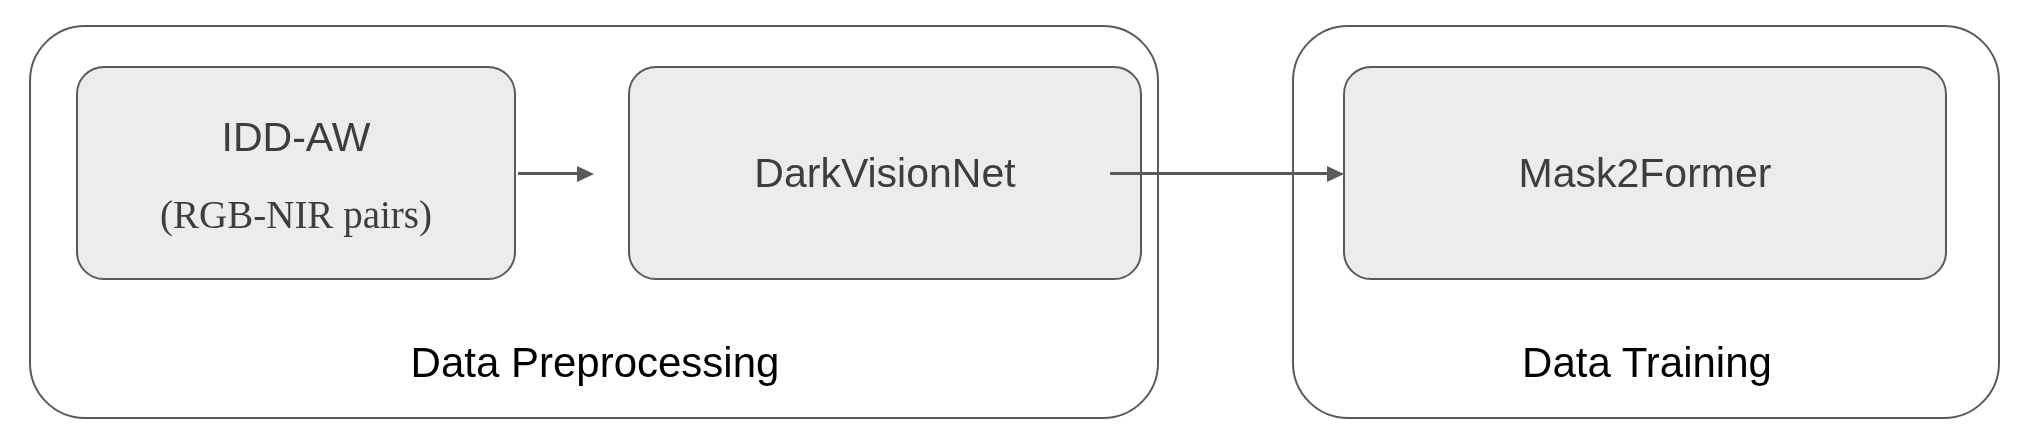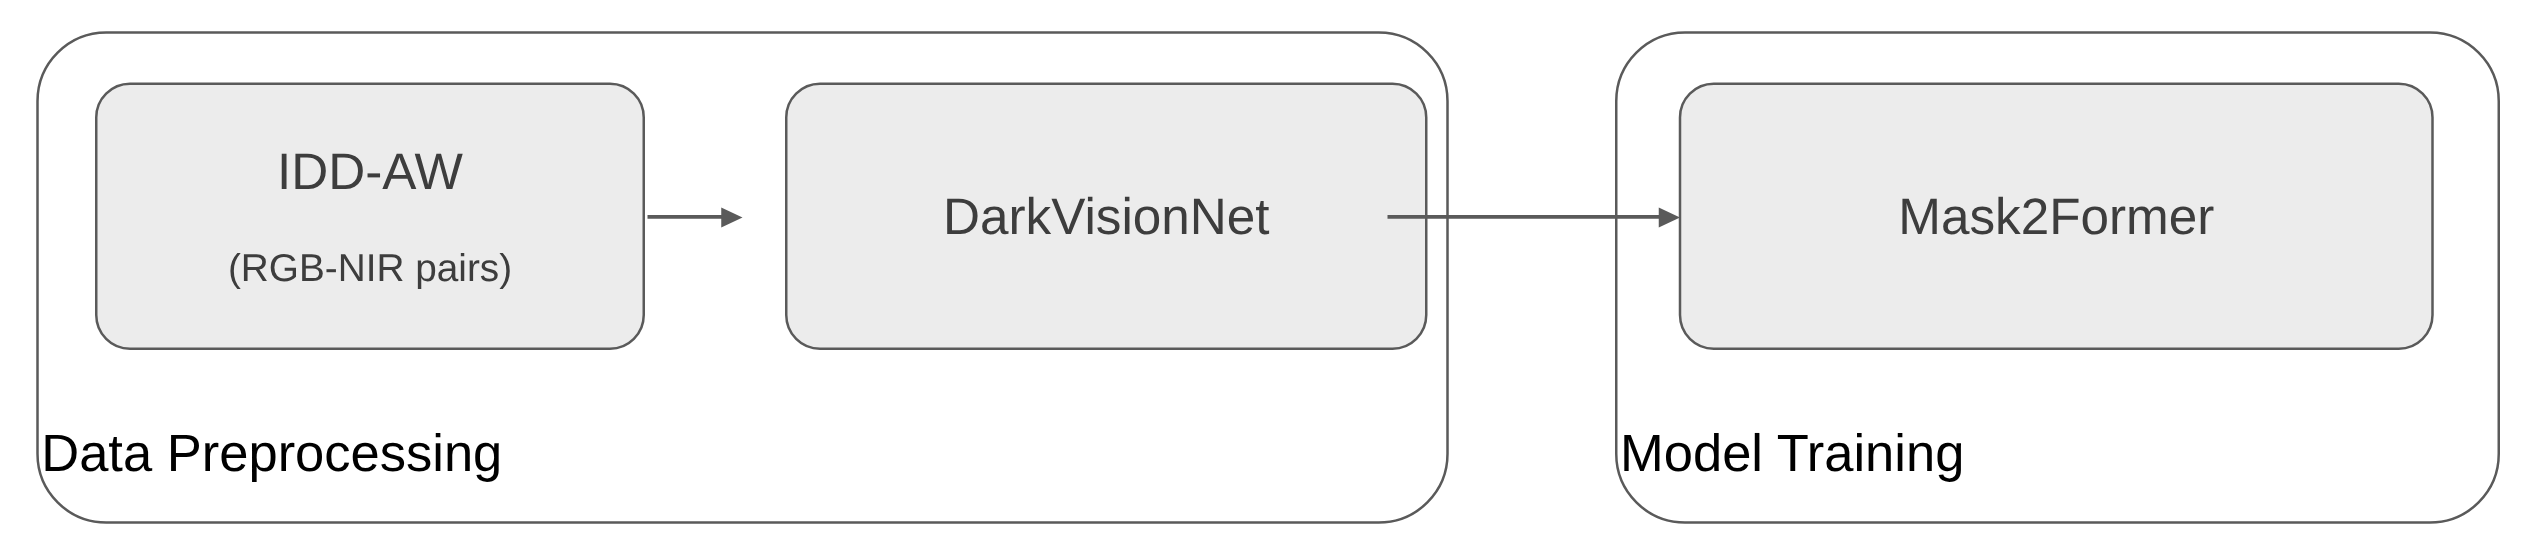--- a/index.html
+++ b/index.html
@@ -29,20 +29,21 @@
     background: var(--background);
     border: 2.5px solid var(--border);
     border-radius: 56px;
   }
   .group-data-preprocessing { left: 29px;   width: 1130px; }
   .group-model-training    { left: 1292px; width: 708px;  }
   .group-label {
     position: absolute;
     left: 2px; right: 0;
     top: 313px;
+    text-align: center;
     font-size: 42px;
     line-height: 46px;
     color: var(--group-label);
     white-space: nowrap;
   }
   .node {
     position: absolute;
     top: 66px;
     height: 214px;
     background: var(--node-fill);
@@ -59,23 +60,24 @@
   }
   .node-idd-aw        { left: 76px;   width: 440px; }
   .node-darkvisionnet { left: 628px;  width: 514px; }
   .node-mask2former   { left: 1343px; width: 604px; }
   .node-title {
     font-size: 41px;
     line-height: 50px;
     white-space: nowrap;
   }
   .node-subtitle {
-    font-size: 31px;
+    font-size: 39px;
     line-height: 38px;
     white-space: nowrap;
+    font-family: Liberation Serif, serif;
   }
   .arrow-shaft {
     position: absolute;
     top: 172px;
     height: 3px;
     background: var(--arrow);
     z-index: 5;
   }
   .arrow-head {
     position: absolute;
@@ -94,21 +96,21 @@
 </head>
 <body>
 
 <div class="canvas">
 
   <div class="group group-data-preprocessing">
     <div class="group-label">Data Preprocessing</div>
   </div>
 
   <div class="group group-model-training">
-    <div class="group-label">Model Training</div>
+    <div class="group-label">Data Training</div>
   </div>
 
   <div class="node node-idd-aw">
     <div class="node-title">IDD-AW</div>
     <div class="node-subtitle">(RGB-NIR pairs)</div>
   </div>
 
   <div class="node node-darkvisionnet">
     <div class="node-title">DarkVisionNet</div>
   </div>

